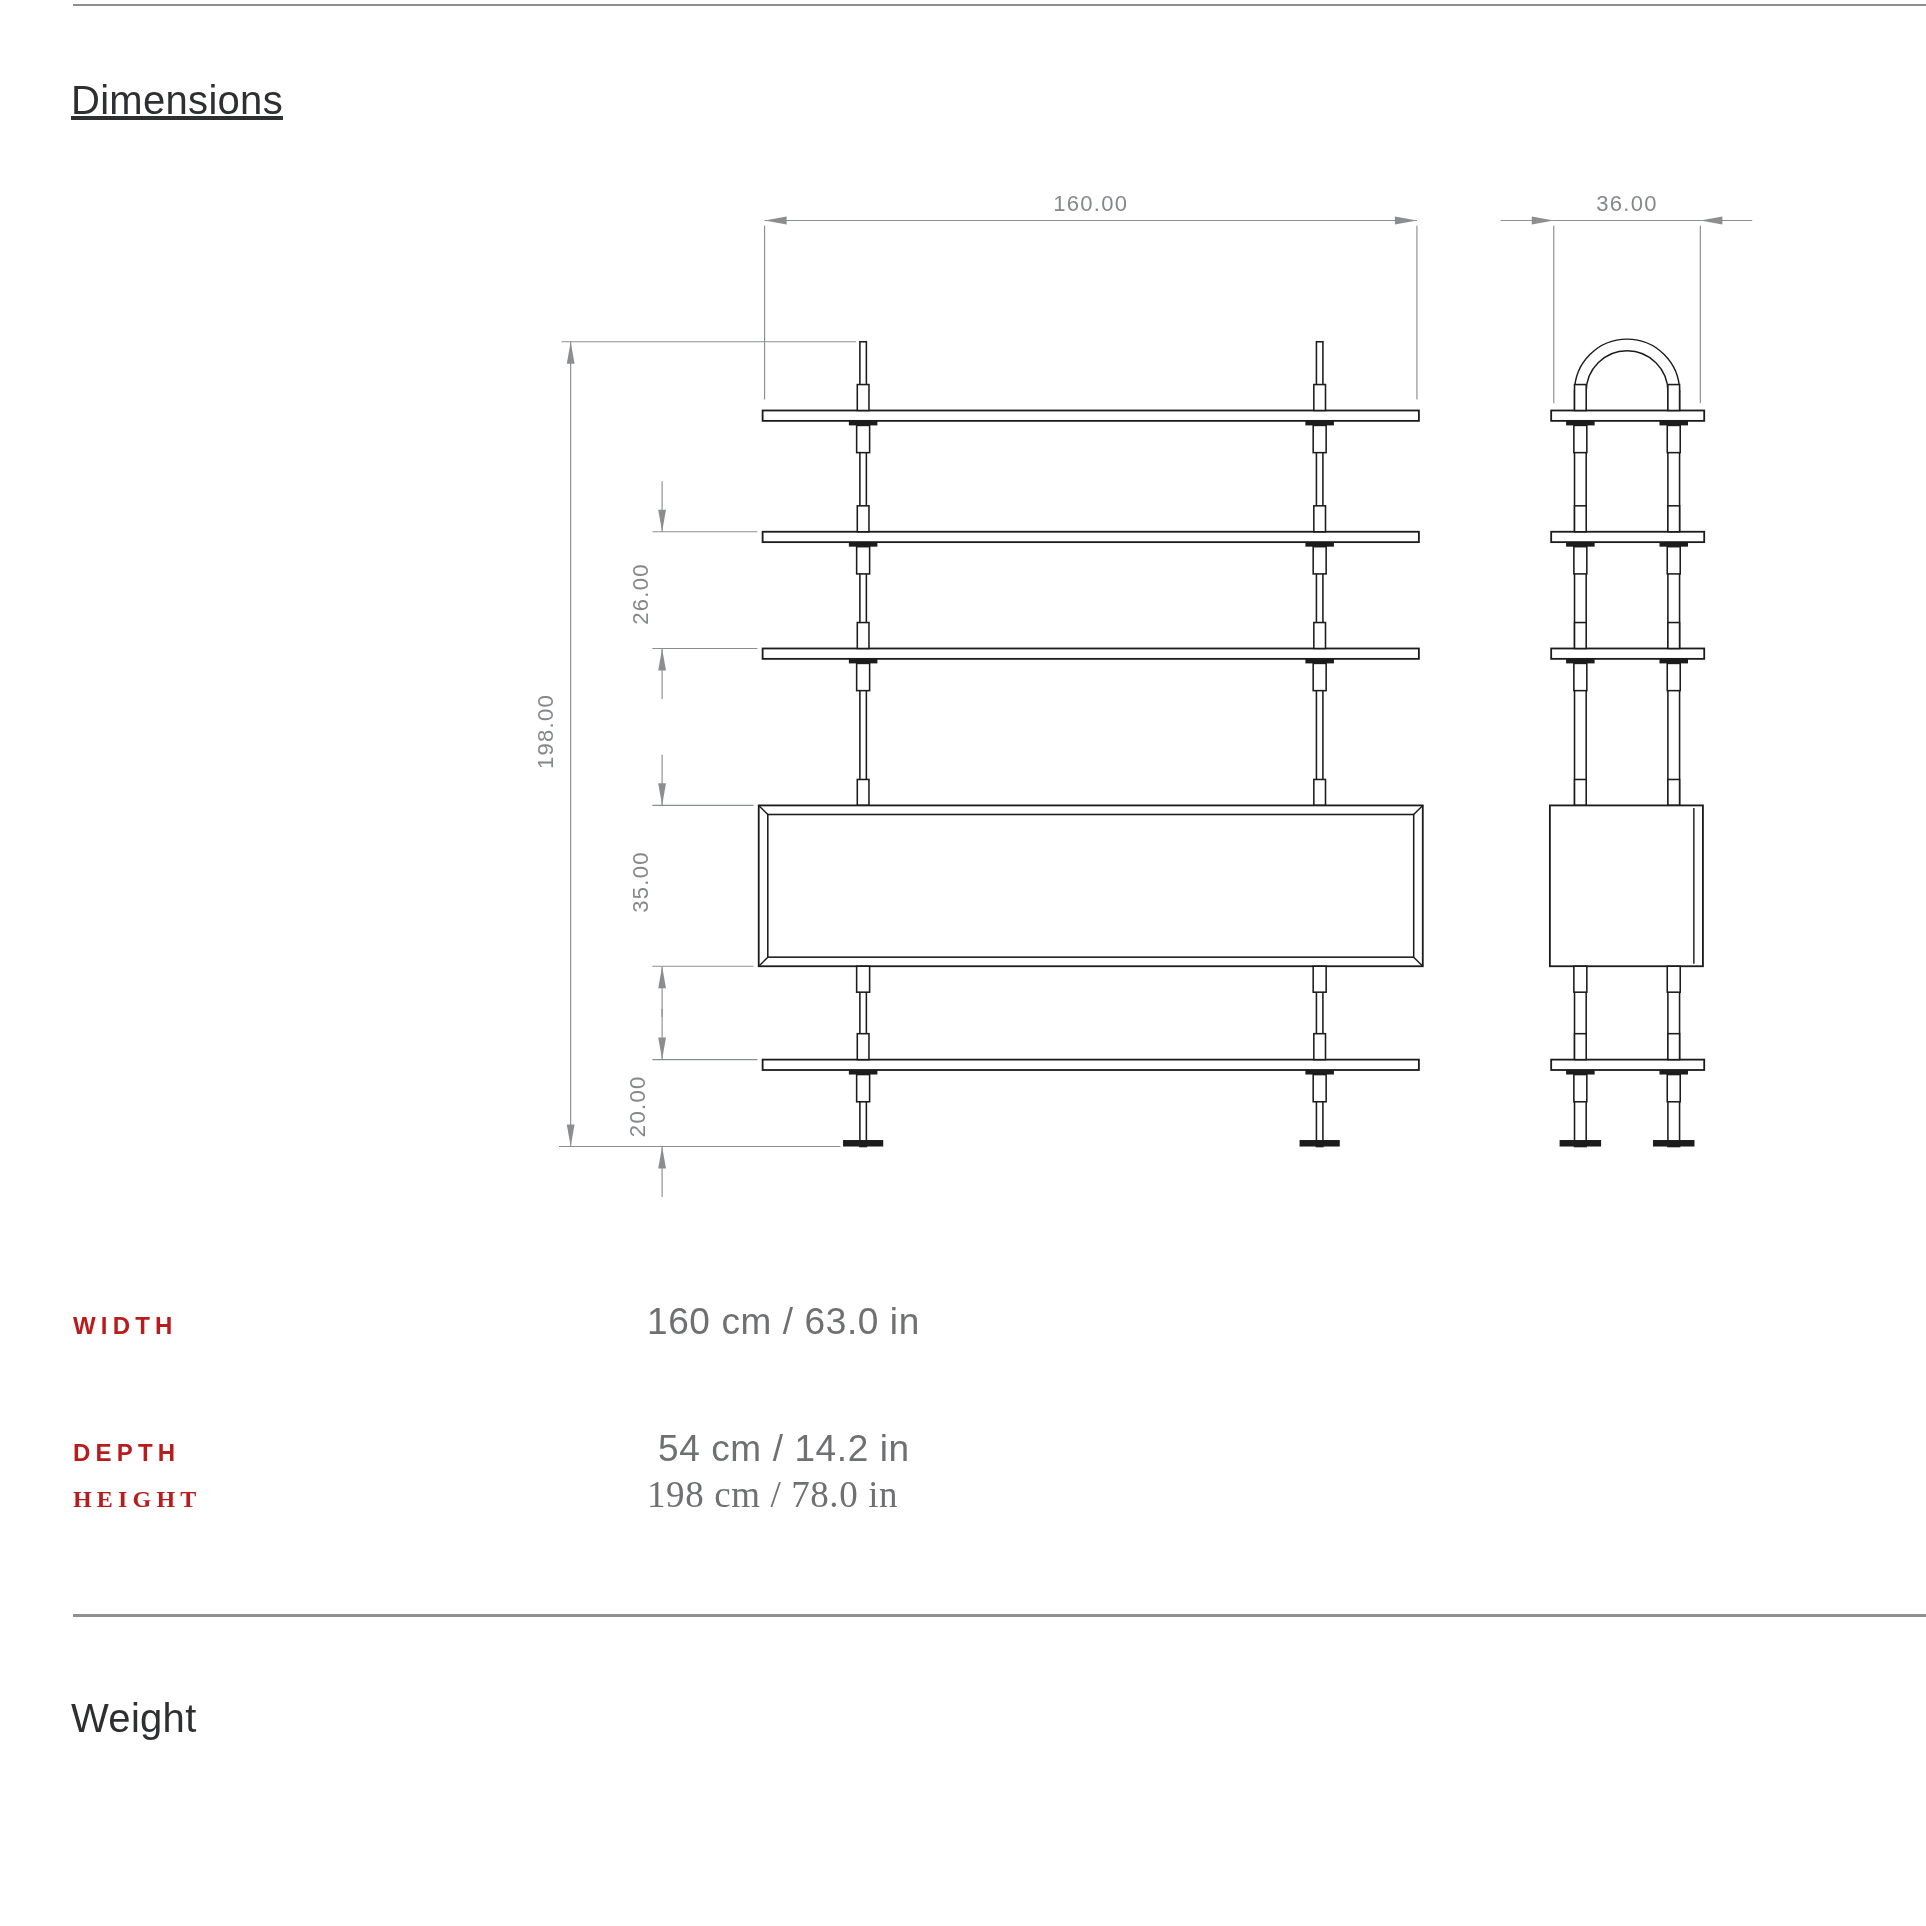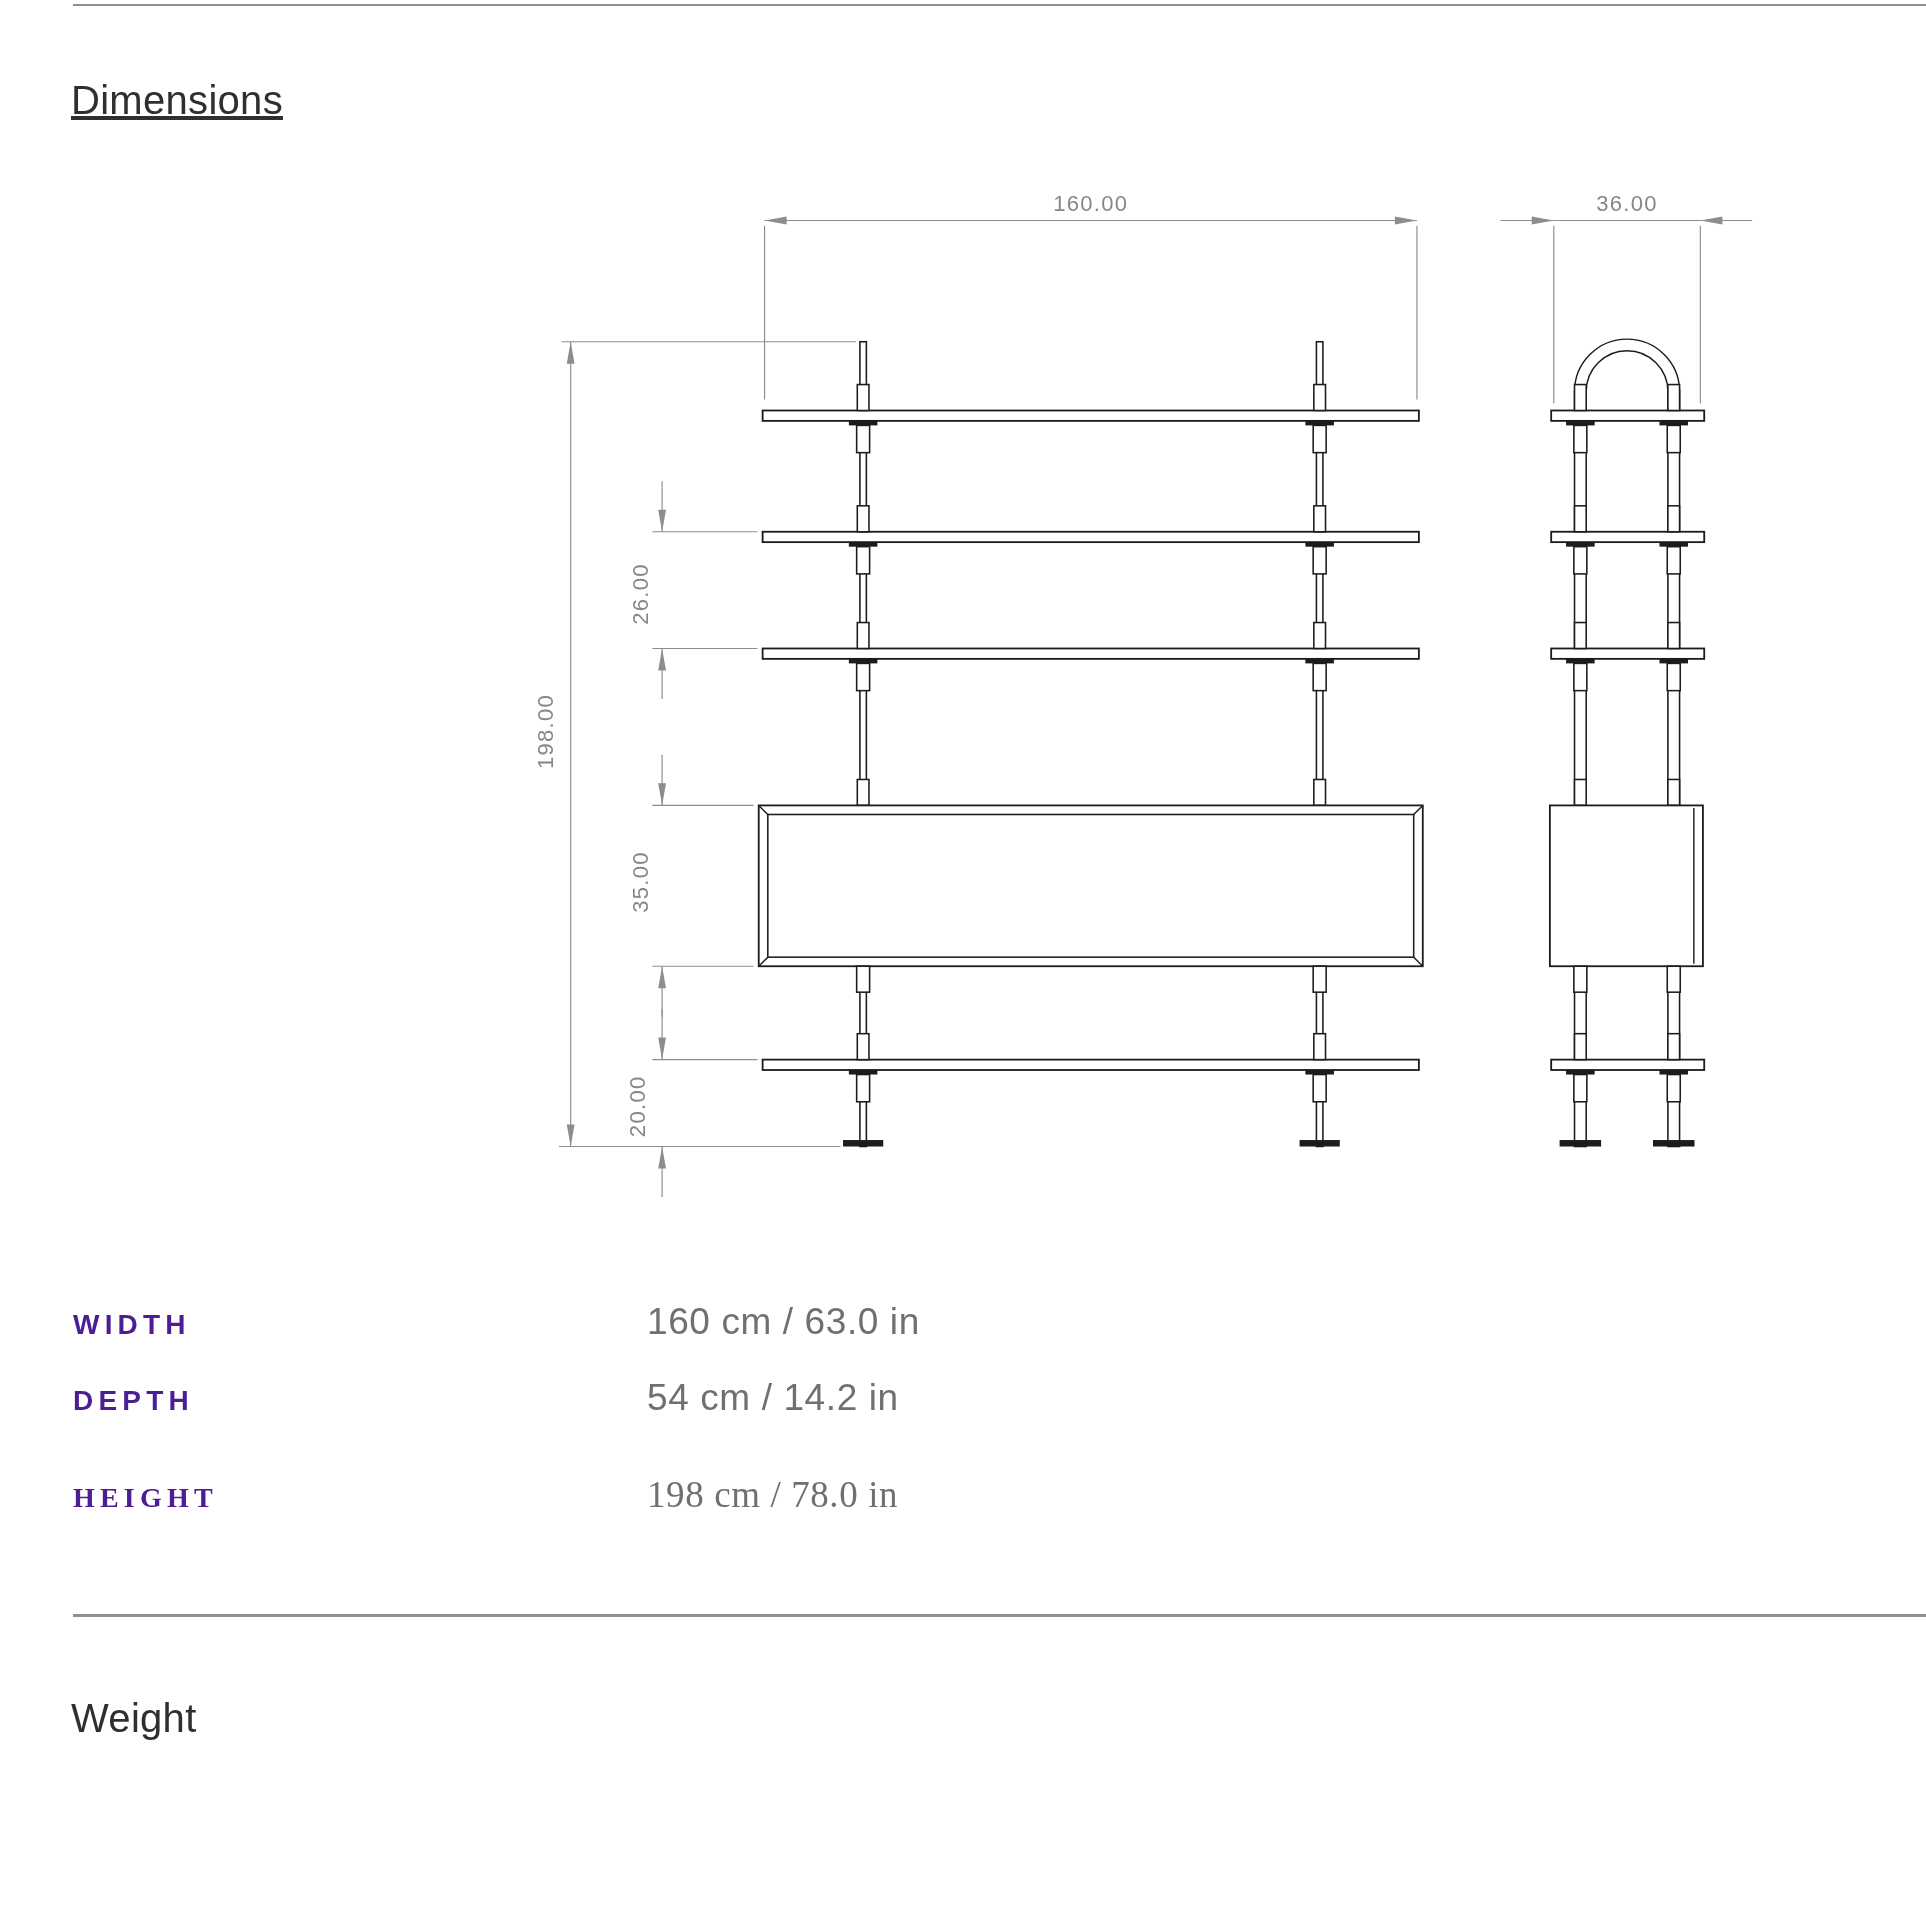--- a/index.html
+++ b/index.html
@@ -13,28 +13,28 @@
   .section-heading{
     position:absolute;left:71px;font-size:40px;line-height:42px;
     color:#2e2f30;font-weight:400;letter-spacing:0.3px;
   }
   .heading-dimensions{top:79px;text-decoration:underline;}
   .heading-weight{top:1697px;}
   .spec-row{
     position:absolute;left:73px;right:78px;display:flex;align-items:baseline;
   }
   .spec-label{
-    flex:0 0 574px;font-size:28px;font-weight:700;letter-spacing:5.2px;
-    color:#4c1d95;
+    flex:0 0 574px;font-size:24px;font-weight:700;letter-spacing:5.2px;
+    color:#b91c1c;
   }
   .spec-value{
     font-size:37px;font-weight:400;color:#6e7071;letter-spacing:0.6px;
   }
   .row-width{top:1301px;}
-  .row-depth{top:1377px;}
+  .row-depth{top:1428px;gap:11px;}
   .row-height{top:1473px;font-family:Liberation Serif, serif;}
   .row-total-weight{top:1793px;}
   svg.drawing{position:absolute;left:0;top:0;}
   .furn{stroke:#1c1c1c;fill:#ffffff;stroke-width:2.4px;}
   .furn-thick{stroke:#1c1c1c;fill:#ffffff;stroke-width:2.8px;}
   .furn-line{stroke:#1c1c1c;fill:none;stroke-width:2.2px;}
   .furn-fill{fill:#1c1c1c;stroke:none;}
   .dim{stroke:#8b8e91;fill:none;stroke-width:1.8px;}
   .dim-arrow{fill:#8b8e91;stroke:none;}
   .dimtxt{

